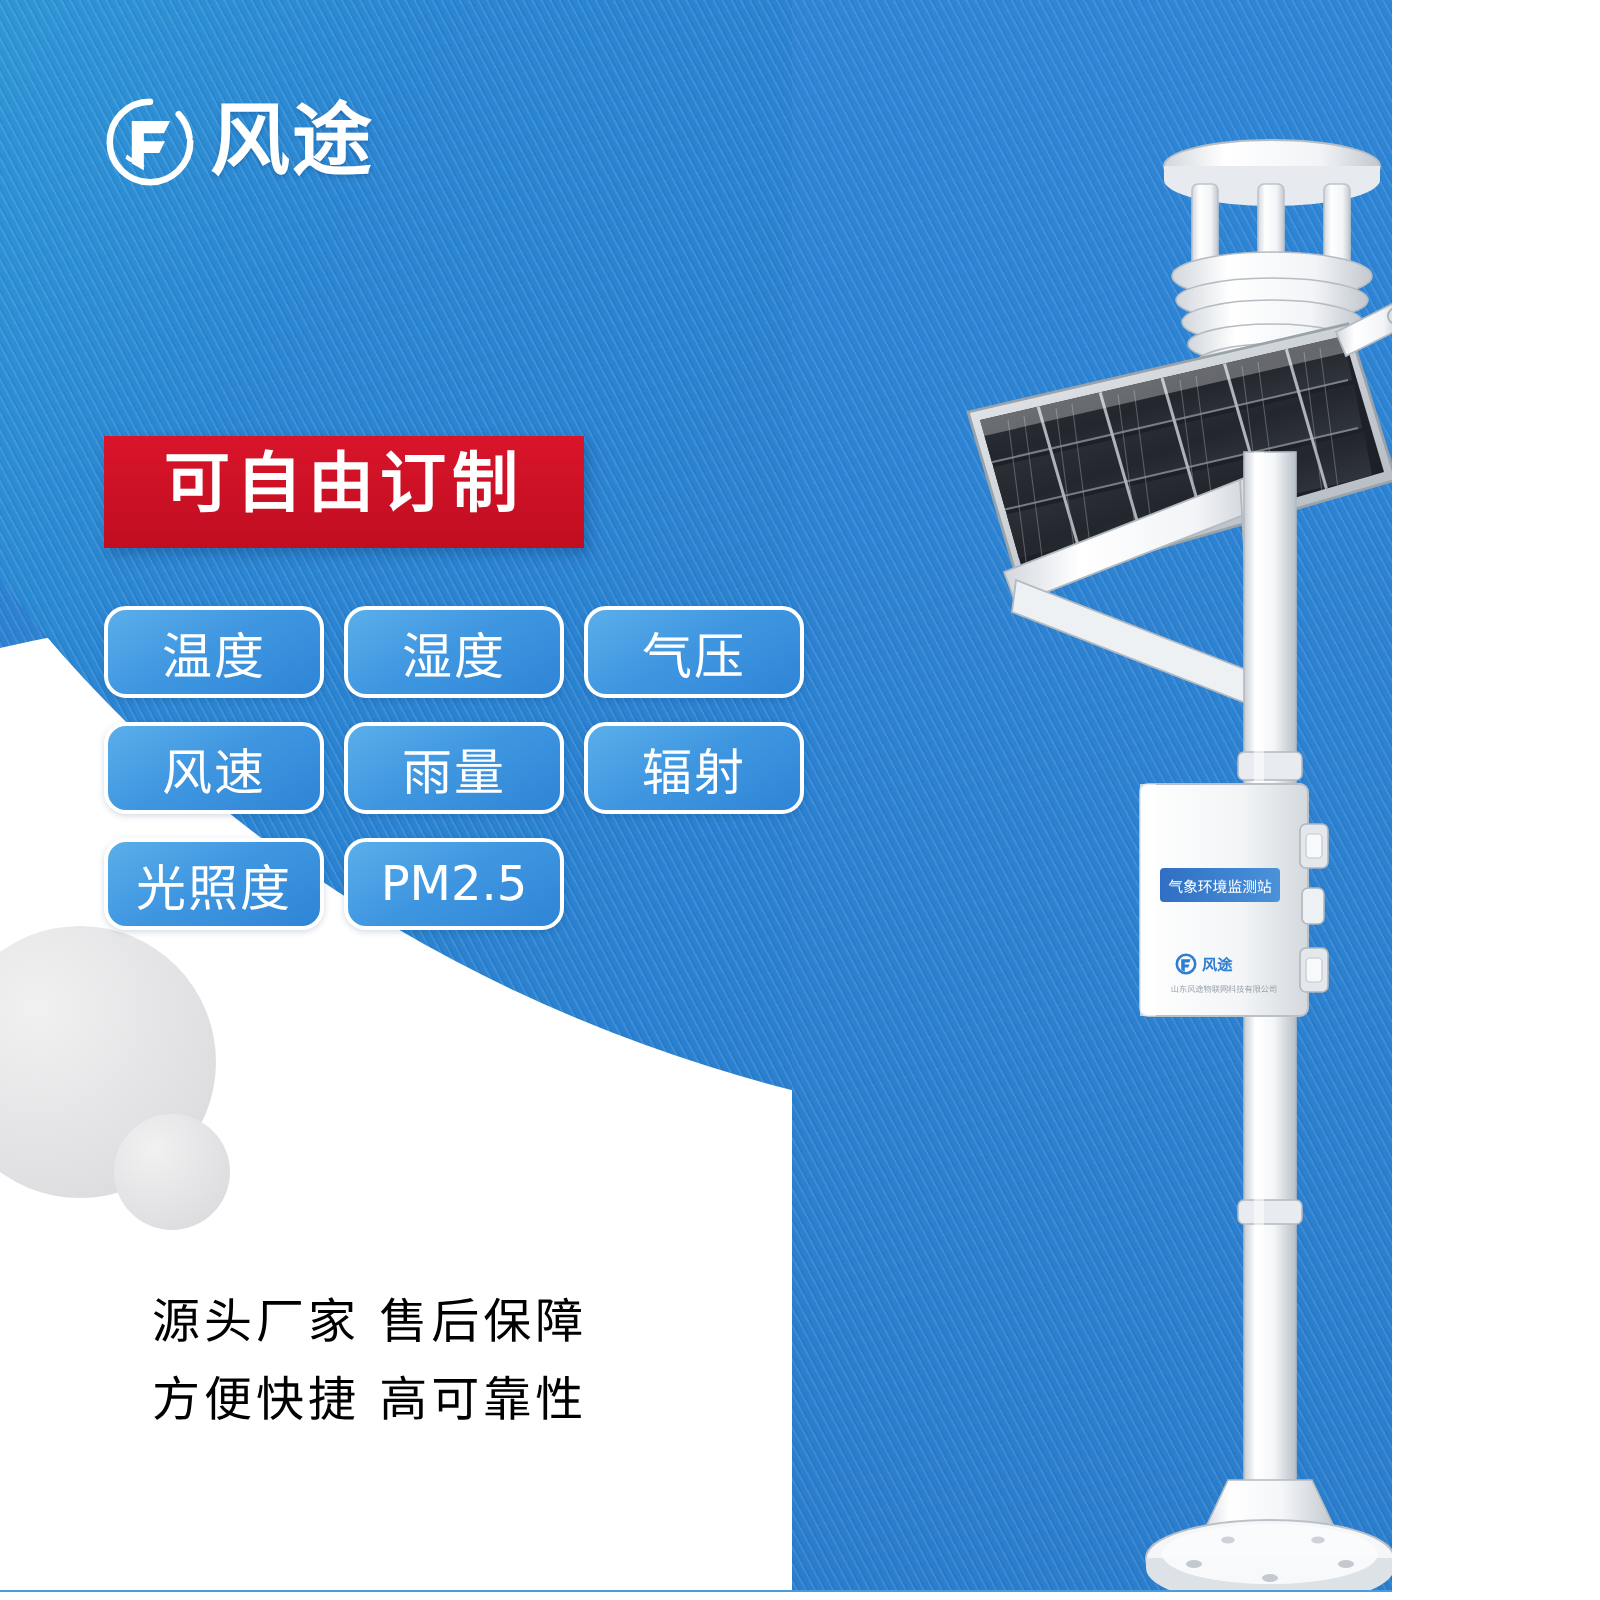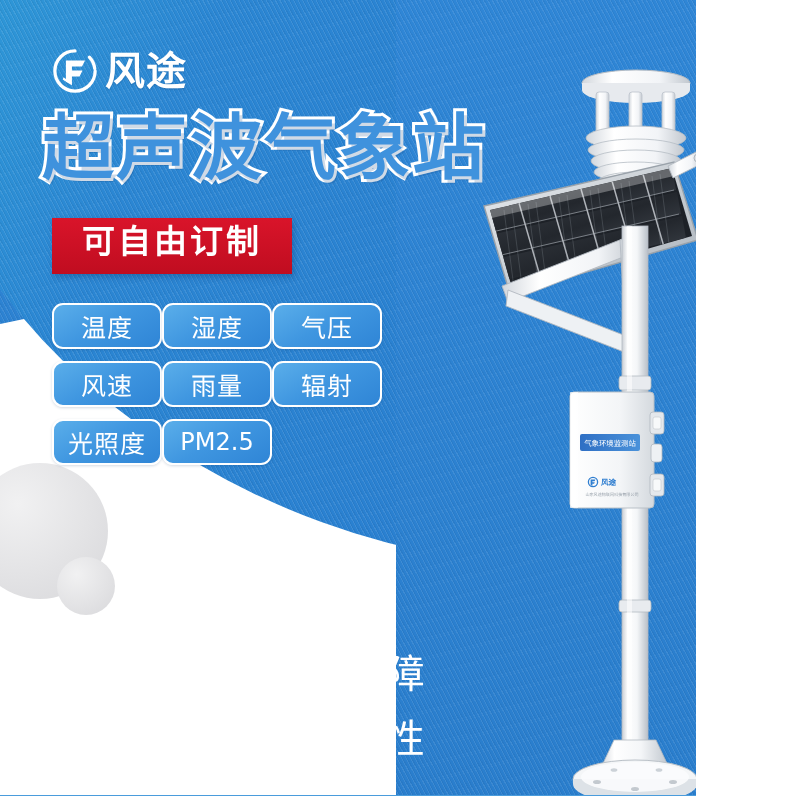--- a/index.html
+++ b/index.html
@@ -65,32 +65,32 @@
 
   
   .badge{position:absolute;left:52px;top:218px;
     background:linear-gradient(180deg,#d9142a 0%,#c00d20 100%);
     padding:9px 30px 11px 30px;box-shadow:2px 3px 6px rgba(0,40,90,.28);}
   .badge-text{color:#fff;font-size:33px;font-weight:700;letter-spacing:3px;line-height:1.1;
     font-family:Liberation Mono, monospace;}
 
   
   .pills{position:absolute;left:52px;top:303px;display:grid;
-    grid-template-columns:repeat(3,110px);gap:12px 0;}
+    grid-template-columns:repeat(3,110px);gap:12px 10px;}
   .pill{height:42px;border:2px solid #ffffff;border-radius:11px;
     display:flex;align-items:center;justify-content:center;
     background:linear-gradient(150deg,#5aaeea 0%,#3f96e0 48%,#2f85d6 100%);
     box-shadow:0 1px 3px rgba(10,50,100,.18);}
   .pill-text{color:#ffffff;font-size:25px;font-weight:400;letter-spacing:1px;
     font-family:"DejaVu Sans","Liberation Sans",sans-serif;white-space:nowrap;}
   .pill-text.lat{font-size:24px;letter-spacing:0;}
 
   
   .taglines{position:absolute;left:76px;top:642px;}
-  .tagline{color:#ffffff;font-size:40px;letter-spacing:2px;line-height:1.62;
+  .tagline{color:#000000;font-size:24px;letter-spacing:2px;line-height:1.62;
     font-family:"DejaVu Sans","Liberation Sans",sans-serif;white-space:nowrap;}
 
   
   .product{position:absolute;left:454px;top:40px;width:330px;height:760px;}
   .product svg{display:block;}
 </style>
 </head>
 <body>
 
 <div id="poster">
@@ -113,21 +113,20 @@
       <svg viewBox="0 0 48 48" width="46" height="46" aria-hidden="true">
         <path d="M24 3a21 21 0 1 0 21 21" fill="none" stroke="#ffffff" stroke-width="3.4" stroke-linecap="round"></path>
         <path d="M39 9.5a21 21 0 0 1 5.6 12" fill="none" stroke="#ffffff" stroke-width="3.4" stroke-linecap="round"></path>
         <path d="M14.5 13h20l-3.2 6.4H20.8v4.2h11l-3 6.1h-8v9.1l-6.3-3.6z" fill="#ffffff"></path>
         <path d="M12 30.5c3.4 2.6 6.6 4.6 9.6 6.1-4.1-.3-7.6-1.6-10.4-3.8z" fill="#ffffff"></path>
       </svg>
     </span>
     <span class="logo-text">风途</span>
   </div>
 
-  <div class="headline">超声波气象站</div>
 
   <div class="badge">
     <span class="badge-text">可自由订制</span>
   </div>
 
   <div class="pills">
     <div class="pill">
         <span class="pill-text">温度</span>
       </div>
     <div class="pill">

